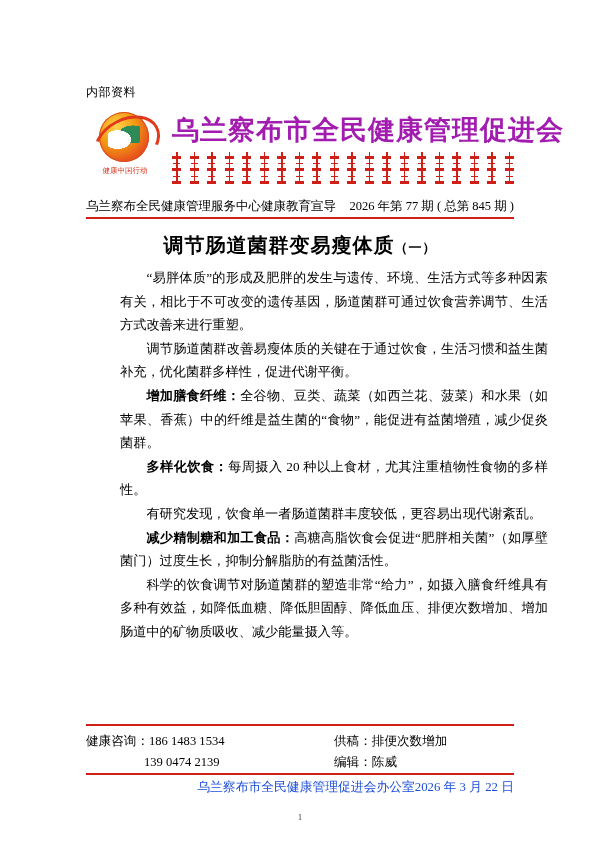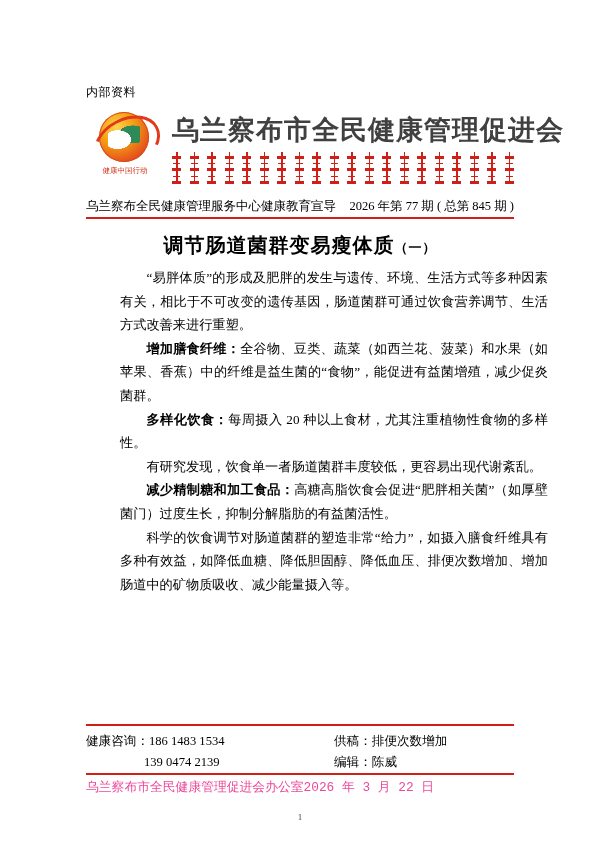--- a/index.html
+++ b/index.html
@@ -95,21 +95,21 @@
     letter-spacing: 0px;
     font-family: "Liberation Sans", sans-serif;
   }
   .masthead-title {
     position: absolute;
     left: 86px;
     top: 4px;
     width: 342px;
     font-size: 27px;
     font-weight: bold;
-    color: #404040;
+    color: #a21caf;
     letter-spacing: 1px;
     font-family: "Liberation Serif", serif;
     white-space: nowrap;
   }
   .mongolian-row {
     position: absolute;
     left: 86px;
     top: 44px;
     width: 342px;
     height: 34px;
@@ -229,24 +229,23 @@
   .contact-right {
     width: 180px;
   }
 
   .footer-line {
     position: absolute;
     left: 26px;
     top: 745px;
     width: 428px;
     font-size: 12.8px;
-    color: #ec4899;
+    color: #1d4ed8;
     display: flex;
-    justify-content: flex-start;
-    font-family: Liberation Mono, monospace;
+    justify-content: flex-end;
   }
   .page-number {
     position: absolute;
     left: 0;
     top: 812px;
     width: 600px;
     text-align: center;
     font-size: 9px;
     color: #444;
   }
@@ -296,20 +295,21 @@
     </div>
 
     <div class="red-rule"></div>
 
     <div class="doc-title">
       <span>调节肠道菌群变易瘦体质</span><span class="part">（一）</span>
     </div>
 
     <div class="body-text">
       <p>“易胖体质”的形成及肥胖的发生与遗传、环境、生活方式等多种因素有关，相比于不可改变的遗传基因，肠道菌群可通过饮食营养调节、生活方式改善来进行重塑。</p>
+      <p>调节肠道菌群改善易瘦体质的关键在于通过饮食，生活习惯和益生菌补充，优化菌群多样性，促进代谢平衡。</p>
       <p><b>增加膳食纤维：</b><span>全谷物、豆类、蔬菜（如西兰花、菠菜）和水果（如苹果、香蕉）中的纤维是益生菌的“食物”，能促进有益菌增殖，减少促炎菌群。</span></p>
       <p><b>多样化饮食：</b><span>每周摄入 20 种以上食材，尤其注重植物性食物的多样性。</span></p>
       <p>有研究发现，饮食单一者肠道菌群丰度较低，更容易出现代谢紊乱。</p>
       <p><b>减少精制糖和加工食品：</b><span>高糖高脂饮食会促进“肥胖相关菌”（如厚壁菌门）过度生长，抑制分解脂肪的有益菌活性。</span></p>
       <p>科学的饮食调节对肠道菌群的塑造非常“给力”，如摄入膳食纤维具有多种有效益，如降低血糖、降低胆固醇、降低血压、排便次数增加、增加肠道中的矿物质吸收、减少能量摄入等。</p>
     </div>
 
     <div class="red-rule bottom"></div>
 
     <div class="contact">

